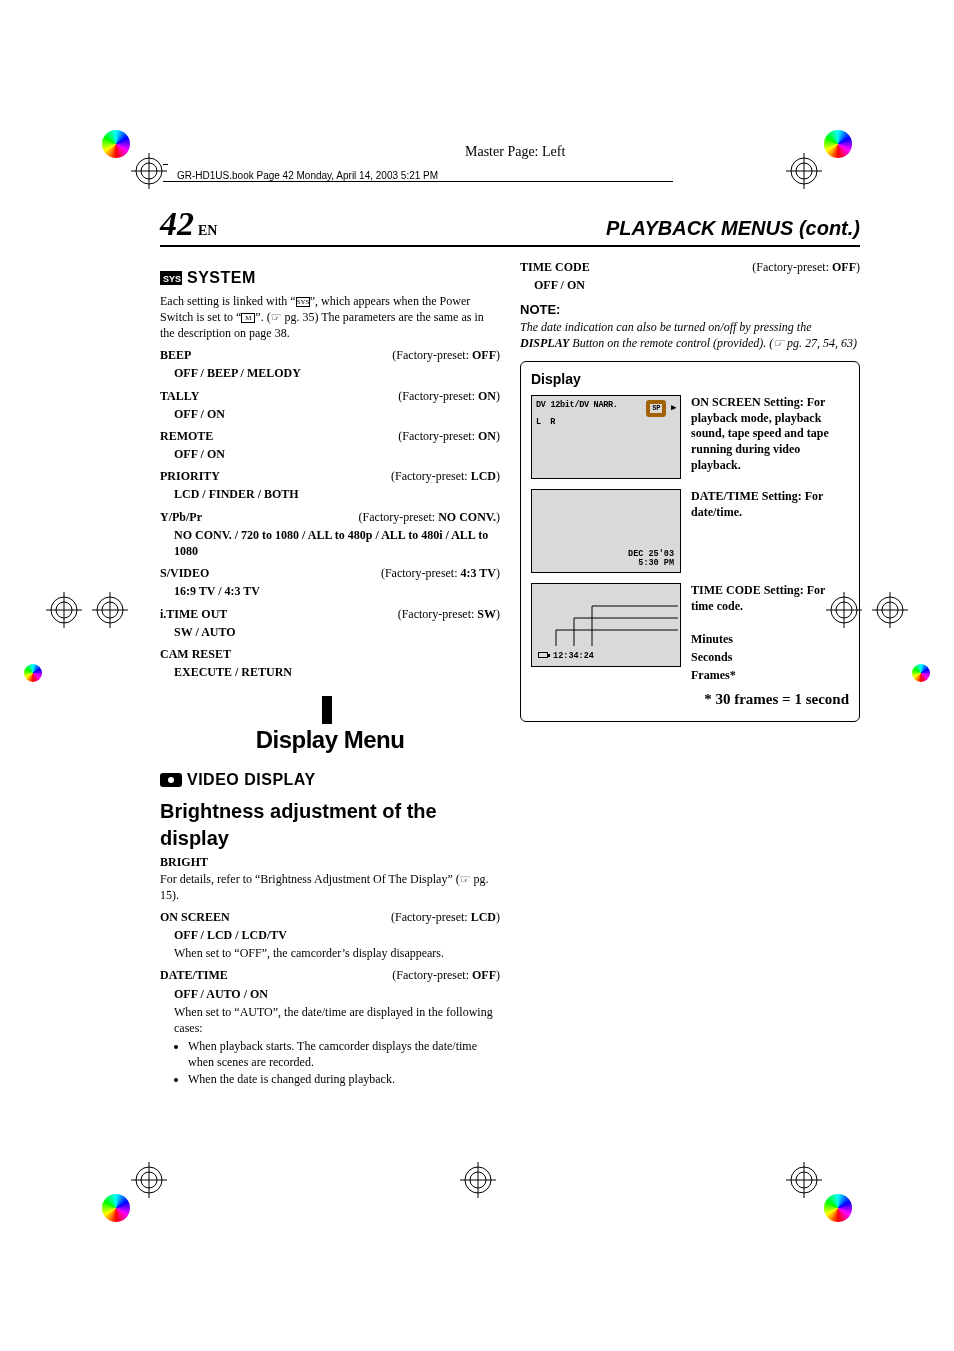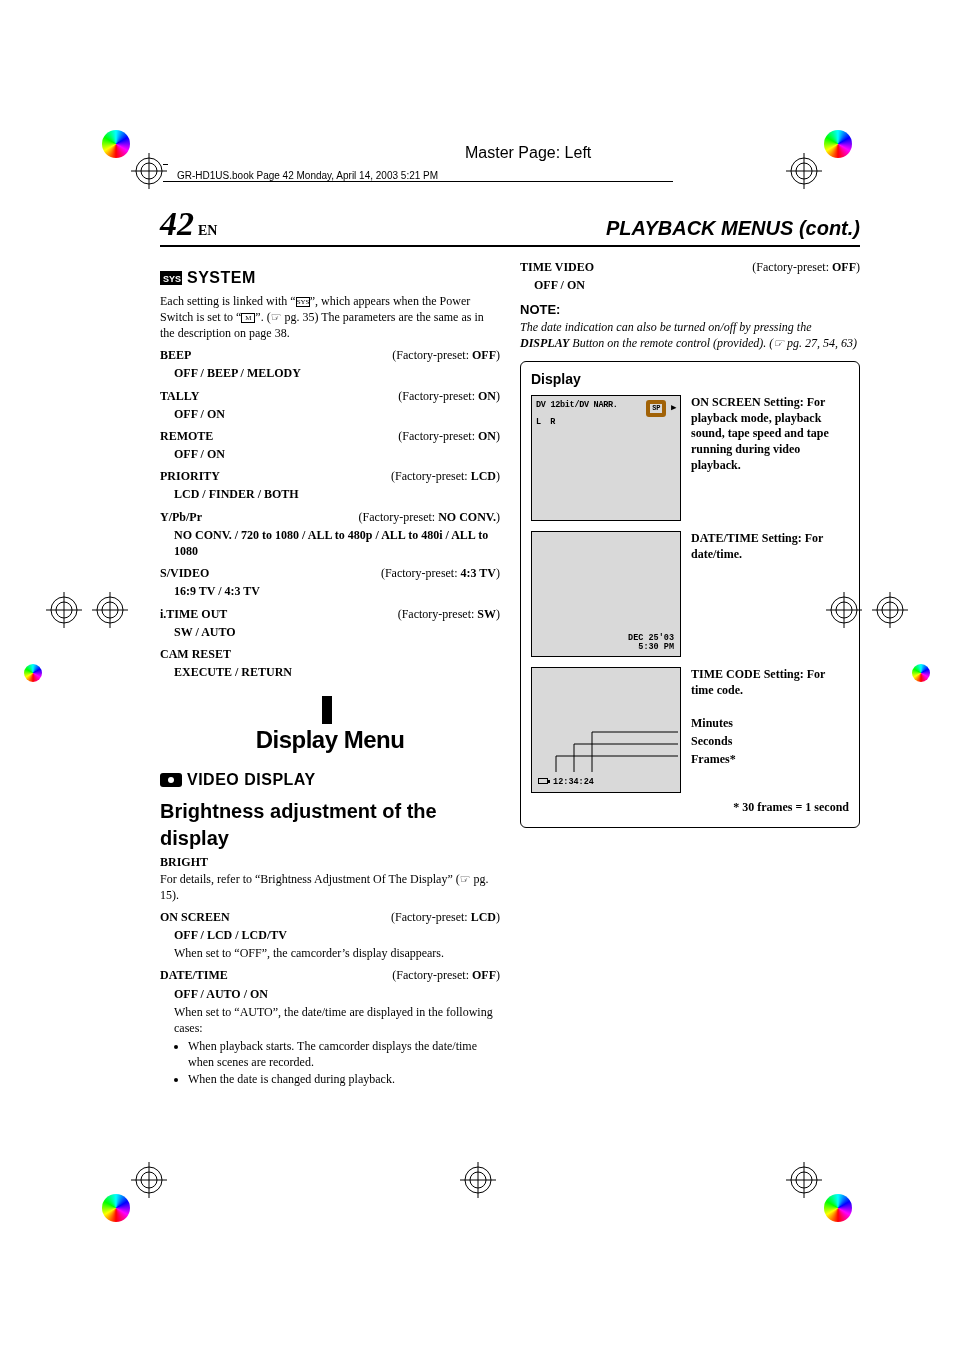--- a/index.html
+++ b/index.html
@@ -5,21 +5,21 @@
   * { margin: 0; padding: 0; box-sizing: border-box; }
   body {
     background: #fff;
     font-family: "Times New Roman", serif;
     width: 954px;
     height: 1351px;
     position: relative;
     color: #000;
   }
   .page-frame { position: absolute; left: 160px; top: 205px; width: 700px; }
-  .master-page { position: absolute; left: 465px; top: 144px; font-size: 16px; font-family: Liberation Sans, sans-serif; }
+  .master-page { position: absolute; left: 465px; top: 144px; font-size: 14px; font-family: Liberation Serif, serif; }
   .book-info { position: absolute; left: 177px; top: 170px; font-size: 10px; font-family: Arial, sans-serif; }
   .book-info-rule { position: absolute; left: 163px; top: 181px; width: 510px; height: 1px; background: #000; }
   .book-info-rule2 { position: absolute; left: 163px; top: 164px; width: 5px; height: 1px; background: #000; }
 
   .header-row { display: flex; justify-content: space-between; align-items: baseline; border-bottom: 2px solid #000; padding-bottom: 2px; }
   .page-number { font-family: Georgia, "Times New Roman", serif; font-style: italic; font-weight: bold; font-size: 34px; }
   .page-number .en { font-size: 14px; font-style: normal; font-weight: bold; margin-left: 4px; }
   .section-title { font-family: Arial, sans-serif; font-style: italic; font-weight: bold; font-size: 20px; }
 
   .two-col { display: flex; gap: 20px; margin-top: 8px; }
@@ -47,29 +47,29 @@
 
   .bold-sub { font-family: Liberation Sans, sans-serif; font-weight: bold; font-size: 20px; margin-top: 8px; margin-bottom: 2px; }
 
   .note-label { font-family: Arial, sans-serif; font-weight: bold; font-size: 13px; margin-top: 8px; }
   .note-text { font-style: italic; font-size: 12px; }
   .note-text .dispbtn { font-weight: bold; font-style: italic; }
 
   .display-box { border: 1.5px solid #000; border-radius: 6px; margin-top: 10px; padding: 8px 10px 12px 10px; }
   .display-box .title { font-family: Arial, sans-serif; font-weight: bold; font-size: 14px; margin-bottom: 6px; }
   .screen-row { display: flex; gap: 10px; margin-bottom: 10px; align-items: flex-start; }
-  .screen { width: 150px; height: 126px; border: 1px solid #000; background: #d9d9d9; font-family: "Courier New", monospace; font-size: 8.5px; padding: 4px; position: relative; }
+  .screen { width: 150px; height: 84px; border: 1px solid #000; background: #d9d9d9; font-family: "Courier New", monospace; font-size: 8.5px; padding: 4px; position: relative; }
   .screen .topline { display:flex; justify-content: space-between; font-weight: bold; letter-spacing: -0.3px;}
   .screen .sp-pill { display:inline-block; border:4px solid #a16207; border-radius:3px; padding:0 2px; font-size:7px; line-height:9px; }
   .screen .tri { font-size: 9px; }
   .screen .lr { font-weight: bold; letter-spacing: 2px; }
   .screen .bottom-right { position:absolute; right:6px; bottom:4px; text-align:right; font-weight:bold; line-height:1.1; }
   .screen .bottom-left { position:absolute; left:6px; bottom:4px; font-weight:bold; }
   .screen-desc { font-family: "Times New Roman", serif; font-weight: bold; font-size: 12px; line-height: 1.3; width: 148px; }
-  .tc-footer { text-align: right; font-weight: bold; font-size: 12px; margin-top: 6px; }
+  .tc-footer { text-align: right; font-weight: bold; font-size: 15px; margin-top: 6px; }
 
   .reg-outer { stroke:#000; fill:none; }
   .colorball { width:28px; height:28px; border-radius:50%; background: conic-gradient(#0ff,#00f,#f0f,#f00,#ff0,#0f0,#0ff); position:absolute; }
   .smallball { width:18px; height:18px; border-radius:50%; background: conic-gradient(#0ff,#00f,#f0f,#f00,#ff0,#0f0,#0ff); position:absolute; }
 </style>
 </head>
 <body>
 
 <div class="colorball" style="left:102px; top:130px;"></div>
 <div class="colorball" style="left:824px; top:130px;"></div>
@@ -242,21 +242,21 @@
       <div class="setting-opts">OFF / AUTO / ON</div>
       <div class="setting-desc">When set to “AUTO”, the date/time are displayed in the following cases:</div>
       <ul class="bullets">
         <li>When playback starts. The camcorder displays the date/time when scenes are recorded.</li>
         <li>When the date is changed during playback.</li>
       </ul>
     </div>
 
     <div class="col right">
       <div class="setting-row" style="margin-top:4px;">
-        <span class="name">TIME VIDEO</span>
+        <span class="name">TIME CODE</span>
         <span class="preset">(Factory-preset: <b>OFF</b>)</span>
       </div>
       <div class="setting-opts">OFF / ON</div>
 
       <div class="note-label">NOTE:</div>
       <div class="note-text">
         <span>The date indication can also be turned on/off by pressing the </span><span class="dispbtn">DISPLAY</span><span> Button on the remote control (provided). (☞ pg. 27, 54, 63)</span>
       </div>
 
       <div class="display-box">

